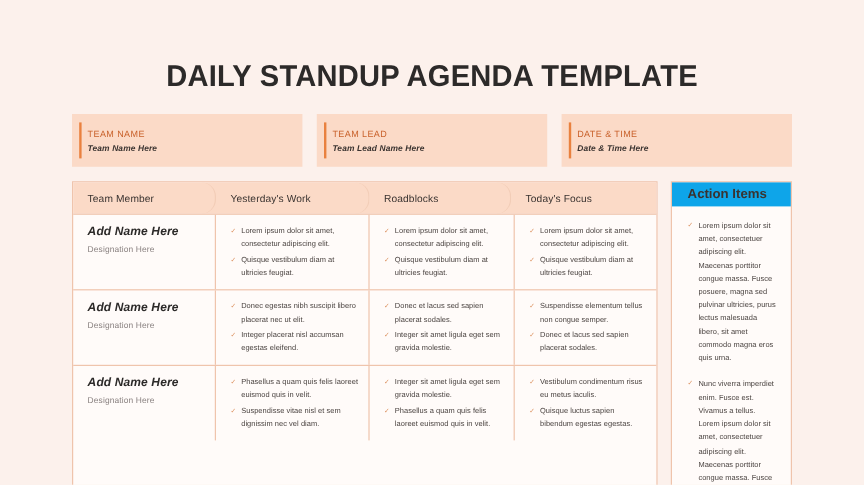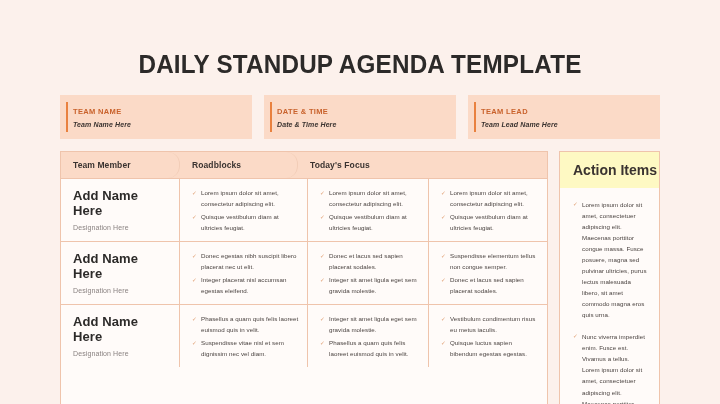--- a/index.html
+++ b/index.html
@@ -56,21 +56,21 @@
   .info-card .accent {
     position: absolute;
     left: 6px;
     top: 7px;
     bottom: 7px;
     width: 2px;
     background: #E9813F;
   }
   .info-card .label {
     font-size: 7.5px;
-    font-weight: 700;
+    font-weight: 400;
     letter-spacing: 0.35px;
     color: #C9622C;
     text-transform: uppercase;
     margin-bottom: 5px;
   }
   .info-card .value {
     font-size: 7px;
     font-style: italic;
     font-weight: 700;
     color: #3A3330;
@@ -98,21 +98,21 @@
   .thead {
     display: flex;
     background: #FBDAC7;
     height: 26px;
   }
   .thead .th {
     display: flex;
     align-items: center;
     padding-left: 12px;
     font-size: 8.5px;
-    font-weight: 700;
+    font-weight: 400;
     color: #3A3330;
     letter-spacing: 0.1px;
     border-right: 1px solid #F2CDB7;
     box-sizing: border-box;
     border-radius: 12px;
   }
   .thead .th:last-child { border-right: none; }
 
   .trow {
     display: flex;
@@ -127,25 +127,26 @@
   }
   .trow .td:last-child { border-right: none; }
 
   
   .c-member  { width: 119px; }
   .c-yest    { width: 128px; }
   .c-today   { width: 121px; }
   .c-road    { width: 118px; }
 
   .member-name {
-    font-size: 13px;
+    font-size: 10px;
     font-weight: 700;
     color: #2C2A29;
     margin-bottom: 6px;
     letter-spacing: 0.1px;
+    font-style: italic;
   }
   .member-role {
     font-size: 7px;
     color: #8A8281;
     letter-spacing: 0.1px;
   }
 
   ul.bullets {
     list-style: none;
     margin: 0;
@@ -173,26 +174,26 @@
   
   .action-panel {
     flex: 1 1 auto;
     border: 1px solid #EFC4AC;
     background: #FFFBF9;
     box-sizing: border-box;
     display: flex;
     flex-direction: column;
   }
   .action-head {
-    background: #fef9c3;
-    height: 36px;
+    background: #0ea5e9;
+    height: 20px;
     display: flex;
     align-items: center;
     padding-left: 13px;
-    font-size: 14px;
+    font-size: 11px;
     font-weight: 700;
     color: #3A3330;
     box-sizing: border-box;
   }
   .action-body {
     padding: 11px 10px 8px 13px;
     flex: 1;
   }
   .action-body ul.bullets li {
     margin-bottom: 11px;
@@ -209,39 +210,40 @@
   <div class="info-row">
 
     <div class="info-card">
       <span class="accent"></span>
       <span class="label">TEAM NAME</span>
       <span class="value">Team Name Here</span>
     </div>
 
     <div class="info-card">
       <span class="accent"></span>
+      <span class="label">TEAM LEAD</span>
+      <span class="value">Team Lead Name Here</span>
+    </div>
+
+    <div class="info-card">
+      <span class="accent"></span>
       <span class="label">DATE &amp; TIME</span>
       <span class="value">Date &amp; Time Here</span>
     </div>
 
-    <div class="info-card">
-      <span class="accent"></span>
-      <span class="label">TEAM LEAD</span>
-      <span class="value">Team Lead Name Here</span>
-    </div>
-
 
   </div>
 
   <div class="table-area">
 
     <div class="main-table">
 
       <div class="thead">
         <div class="th c-member">Team Member</div>
+        <div class="th c-yest">Yesterday's Work</div>
         <div class="th c-road">Roadblocks</div>
         <div class="th c-today">Today's Focus</div>
       </div>
 
       <div class="trow">
         <div class="td c-member">
           <div class="member-name">Add Name Here</div>
           <div class="member-role">Designation Here</div>
         </div>
         <div class="td c-yest">

